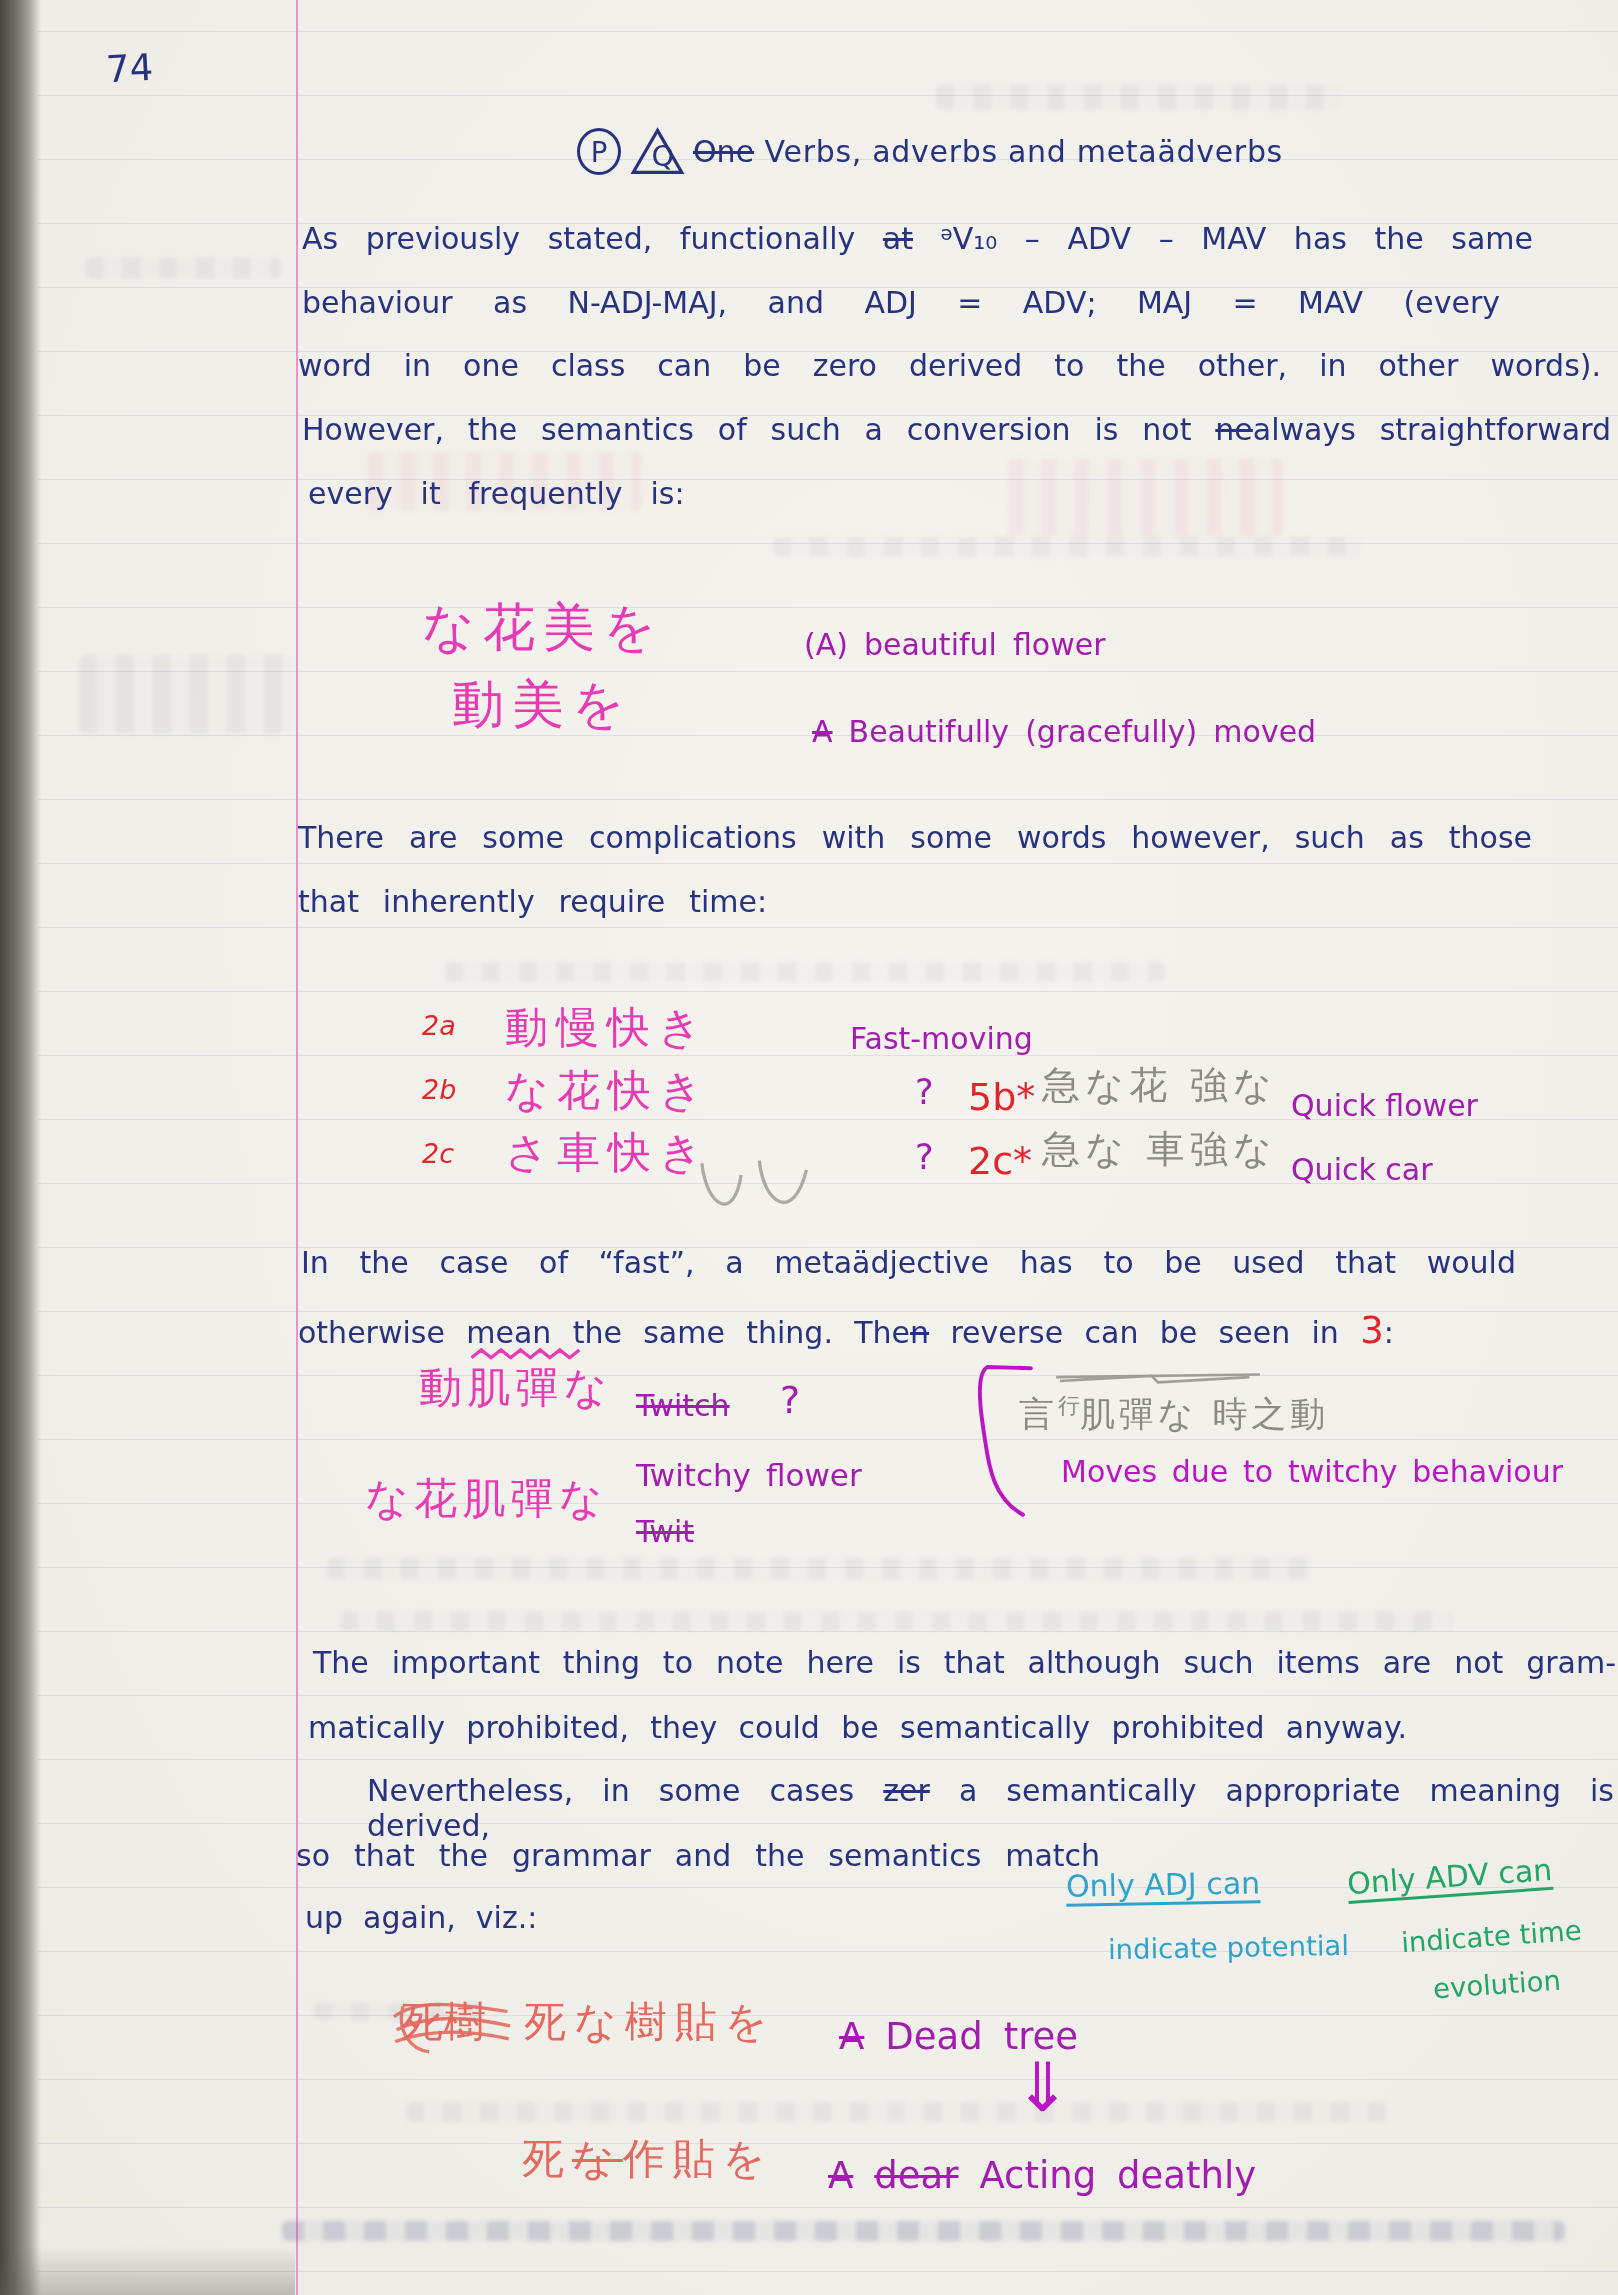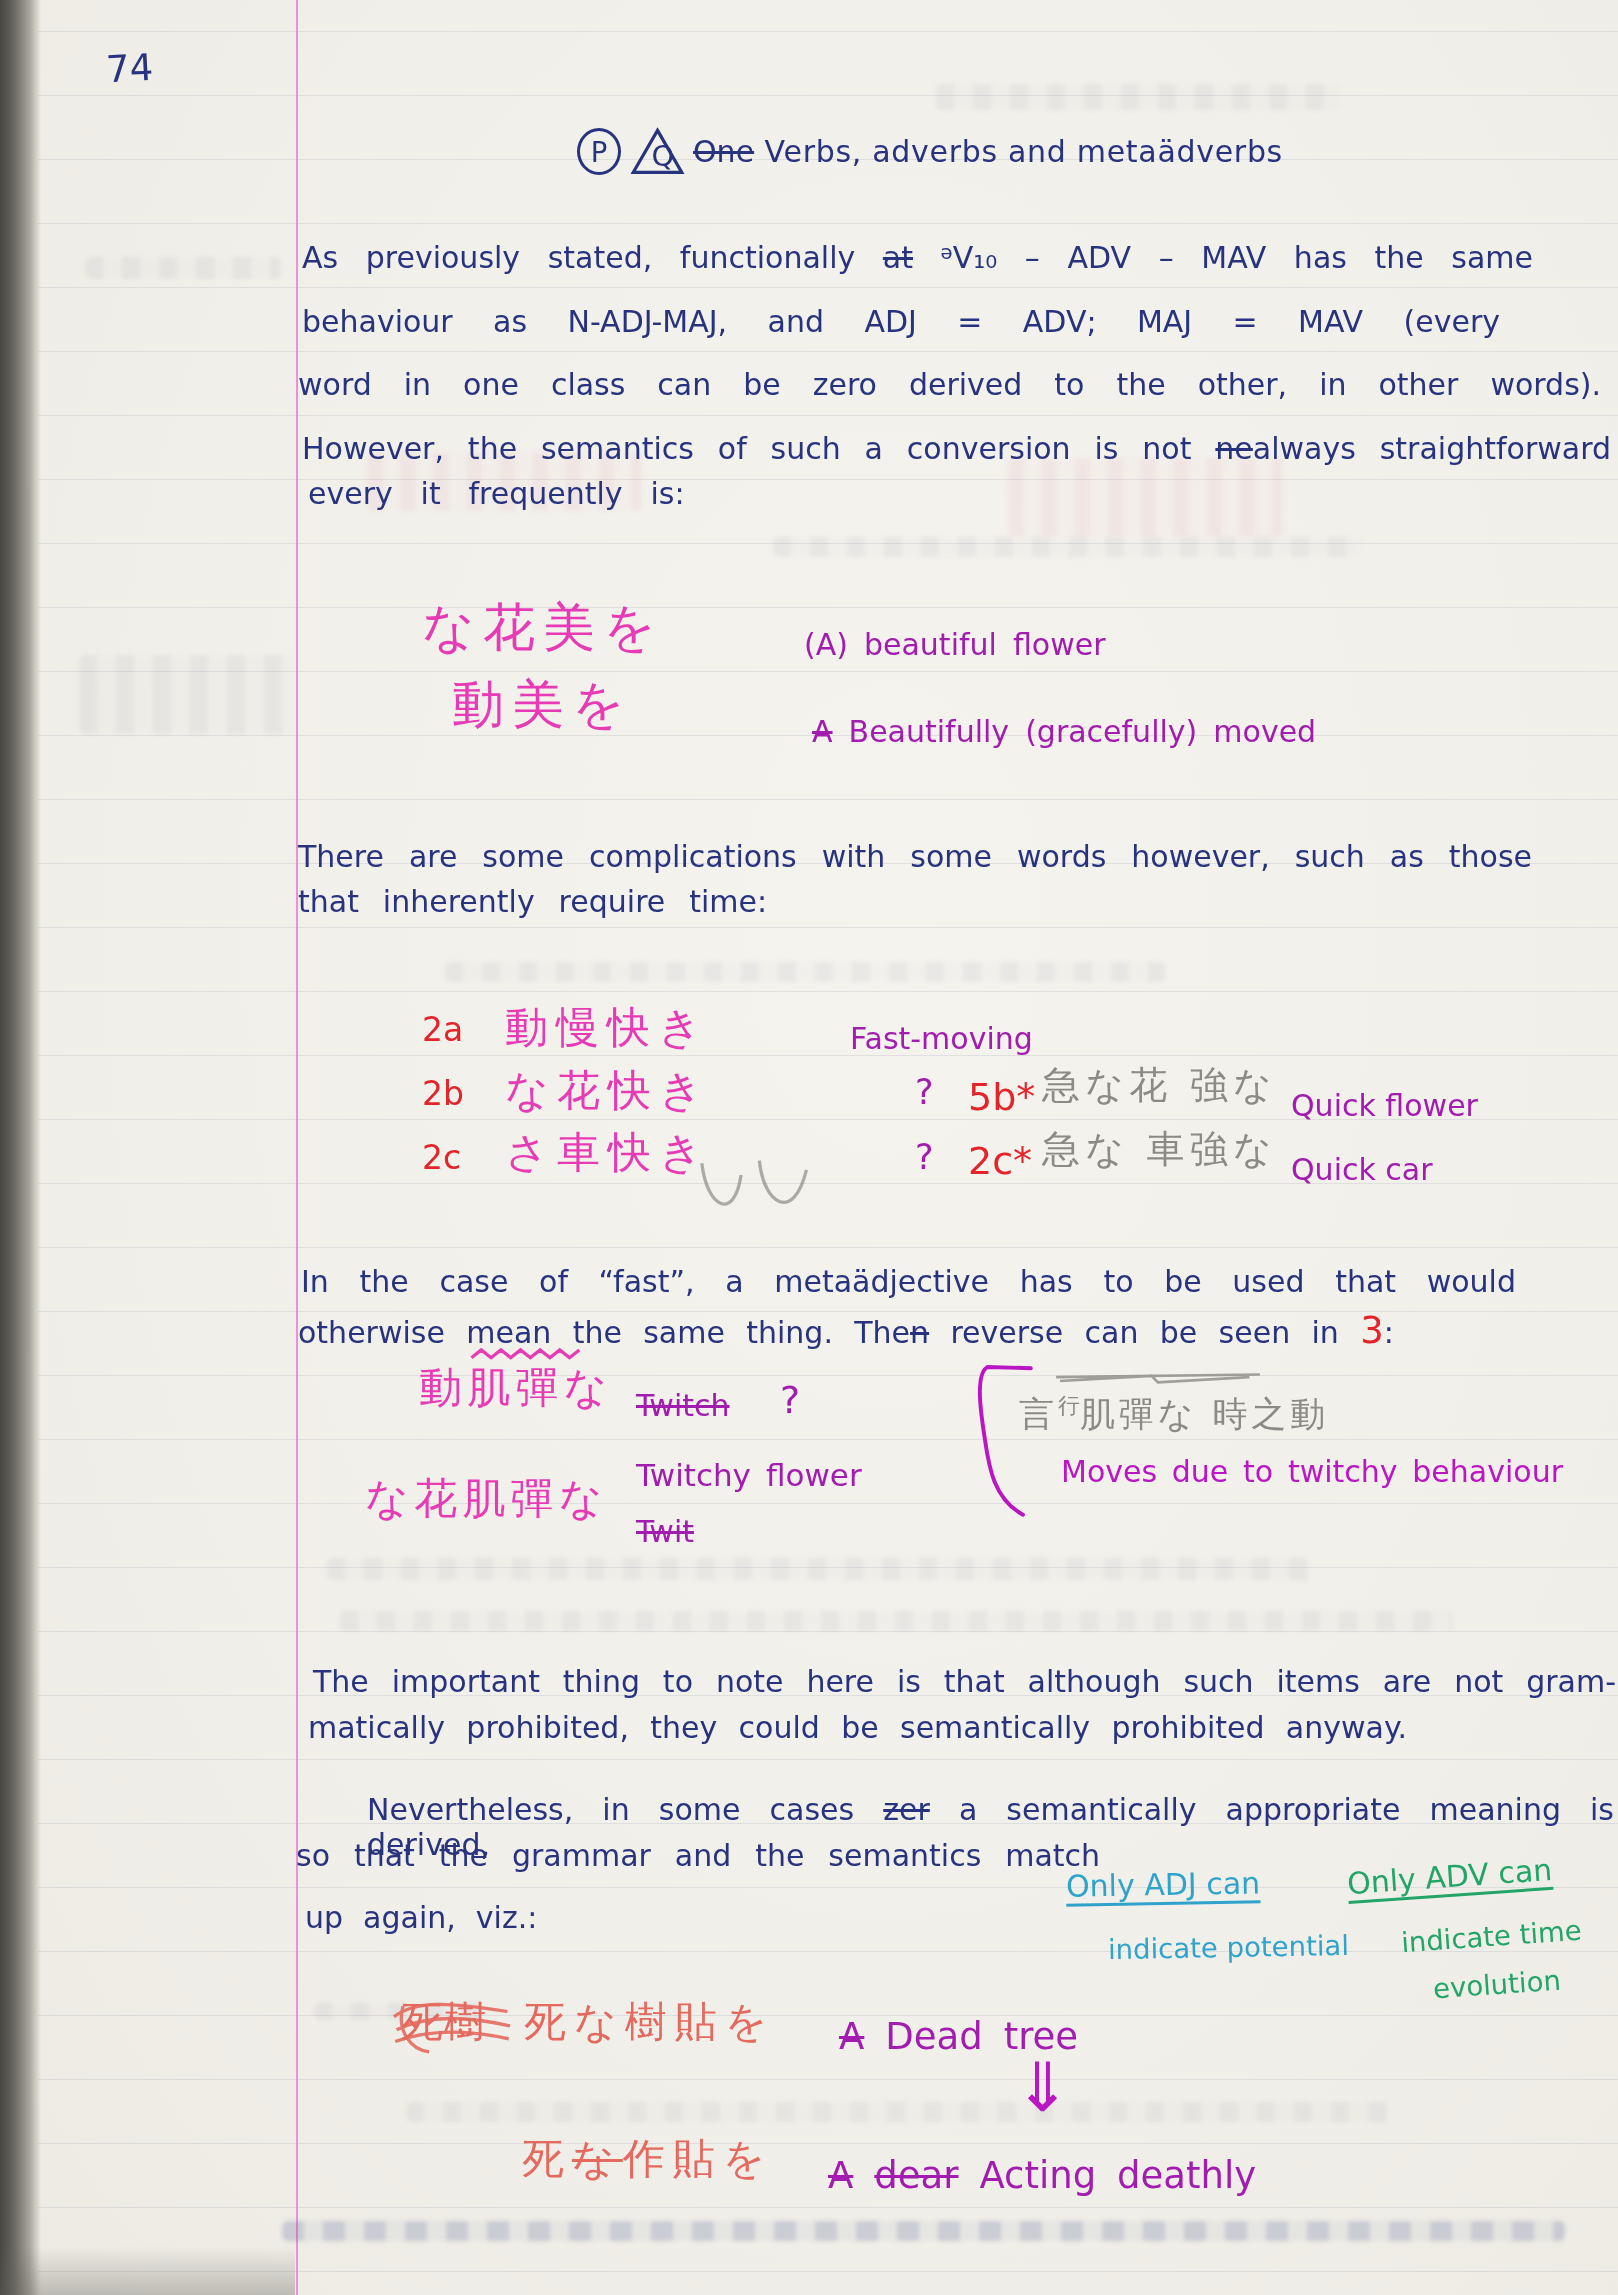--- a/index.html
+++ b/index.html
@@ -15,36 +15,36 @@
   #margin-line{left:296px;top:0;width:2px;height:2295px;background:#ef7fd2;opacity:.85;}
   #rules{left:38px;top:0;right:0;bottom:0;
     background-image:repeating-linear-gradient(to bottom,rgba(120,132,160,0.17) 0 1.3px,rgba(0,0,0,0) 1.3px 64px);
     background-position:0 31px;}
   .bleed{filter:blur(2px);opacity:.5;border-radius:5.9px;
     background:repeating-linear-gradient(90deg,rgba(122,130,156,.20) 0 18.3px,rgba(122,130,156,.04) 18.3px 37px);}
   .bleed.pinkish{background:repeating-linear-gradient(90deg,rgba(214,120,150,.18) 0 15.7px,rgba(214,120,150,.04) 15.7px 33px);}
   .bleed.strong{opacity:.8;background:repeating-linear-gradient(90deg,rgba(86,100,150,.30) 0 22px,rgba(86,100,150,.08) 22px 41px);}
   
   .ink{color:#27337f;font-size:30px;}
-  .jl{text-align:justify;text-align-last:justify;word-spacing:7.9px;margin-top:19px;}
+  .jl{text-align:justify;text-align-last:justify;word-spacing:7.9px;}
   .nl{white-space:nowrap;}
   .strike{text-decoration:line-through;text-decoration-thickness:2.6px;}
   .sup{font-size:19.6px;vertical-align:9.2px;}
   .red{color:#e3242b;}
   .pink{color:#e73bb5;}
   .purple{color:#a21caf;}
   .magenta{color:#bb16c4;}
   .pencil{color:#8b8b85;}
   .cyan{color:#2fa3cc;}
   .green{color:#22a566;}
   .salmon{color:#e4695f;}
   .cjk{letter-spacing:7.9px;line-height:1;text-align:center;}
   .psup{font-size:22px;vertical-align:13px;letter-spacing:0;}
   .underl{text-decoration:underline;text-decoration-thickness:2.6px;text-underline-offset:6.5px;}
-  .num-label{font-size:33px;}
+  .num-label{font-size:27px;font-style:italic;}
   .glyph-circle{display:inline-flex;width:38px;height:41px;border:3.3px solid #27337f;border-radius:50%;
     align-items:center;justify-content:center;font-size:27.5px;}
   #title-row{left:577px;top:128px;display:flex;align-items:center;gap:10.5px;color:#27337f;}
   svg{overflow:visible;}
 </style>
 </head>
 <body>
 
 <div id="page">
 

